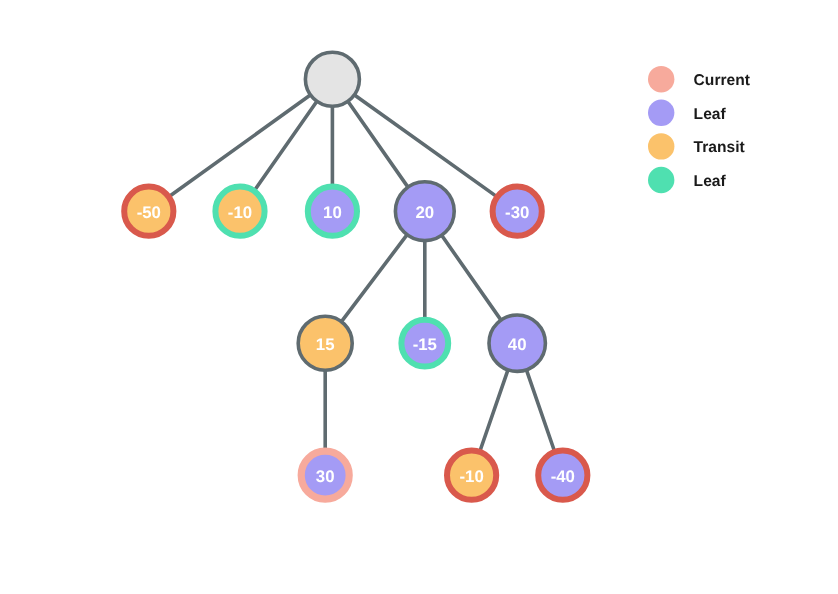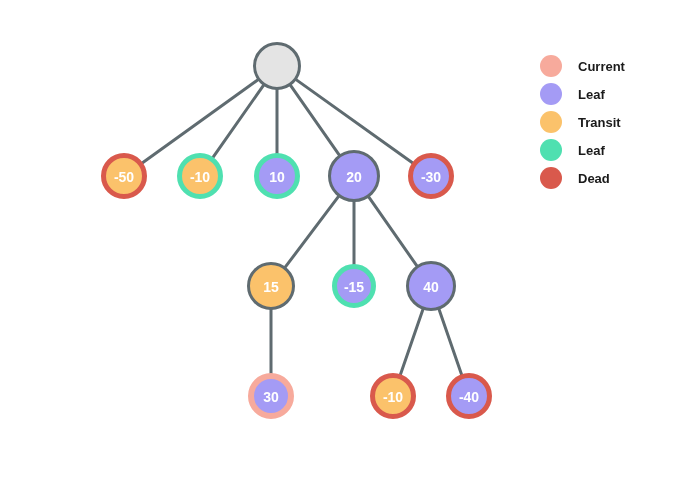--- a/index.html
+++ b/index.html
@@ -146,19 +146,15 @@
         <span class="legend-label">Leaf</span>
       </div>
       <div class="legend-row">
         <span class="legend-swatch" style="background: rgb(251, 194, 107);"></span>
         <span class="legend-label">Transit</span>
       </div>
       <div class="legend-row">
         <span class="legend-swatch" style="background: rgb(79, 224, 176);"></span>
         <span class="legend-label">Leaf</span>
       </div>
-      <div class="legend-row">
-        <span class="legend-swatch" style="background: rgb(217, 89, 76);"></span>
-        <span class="legend-label">Dead</span>
-      </div>
     </div>
 
 </div>
 
 </body></html>

